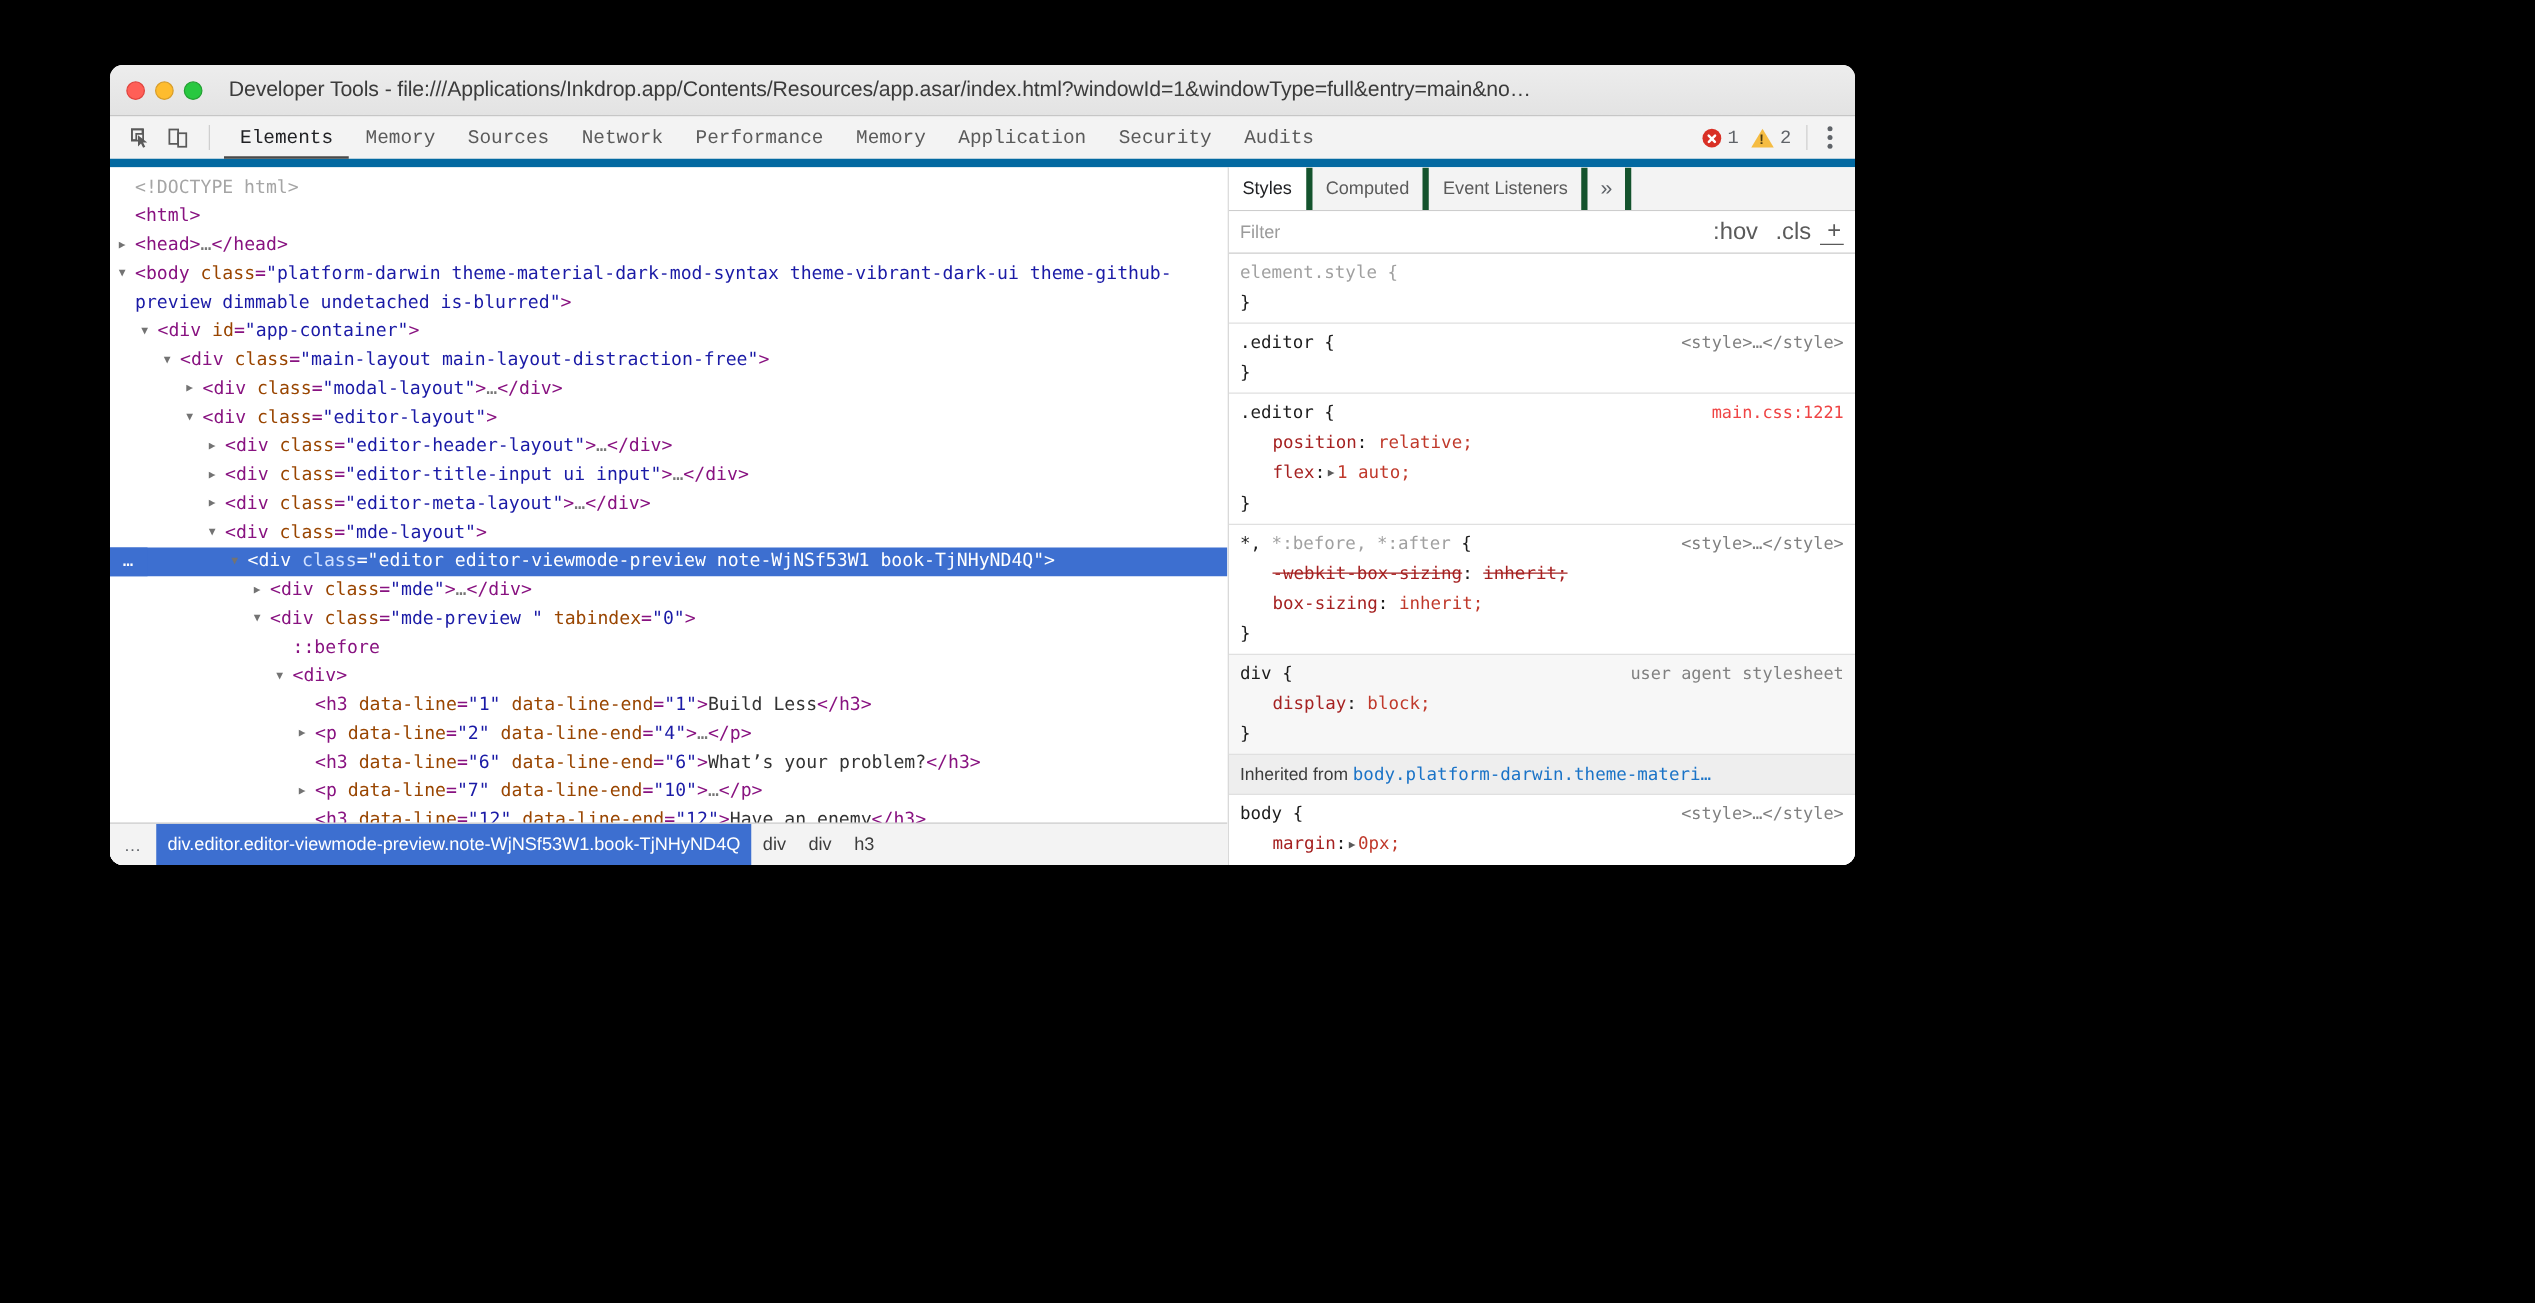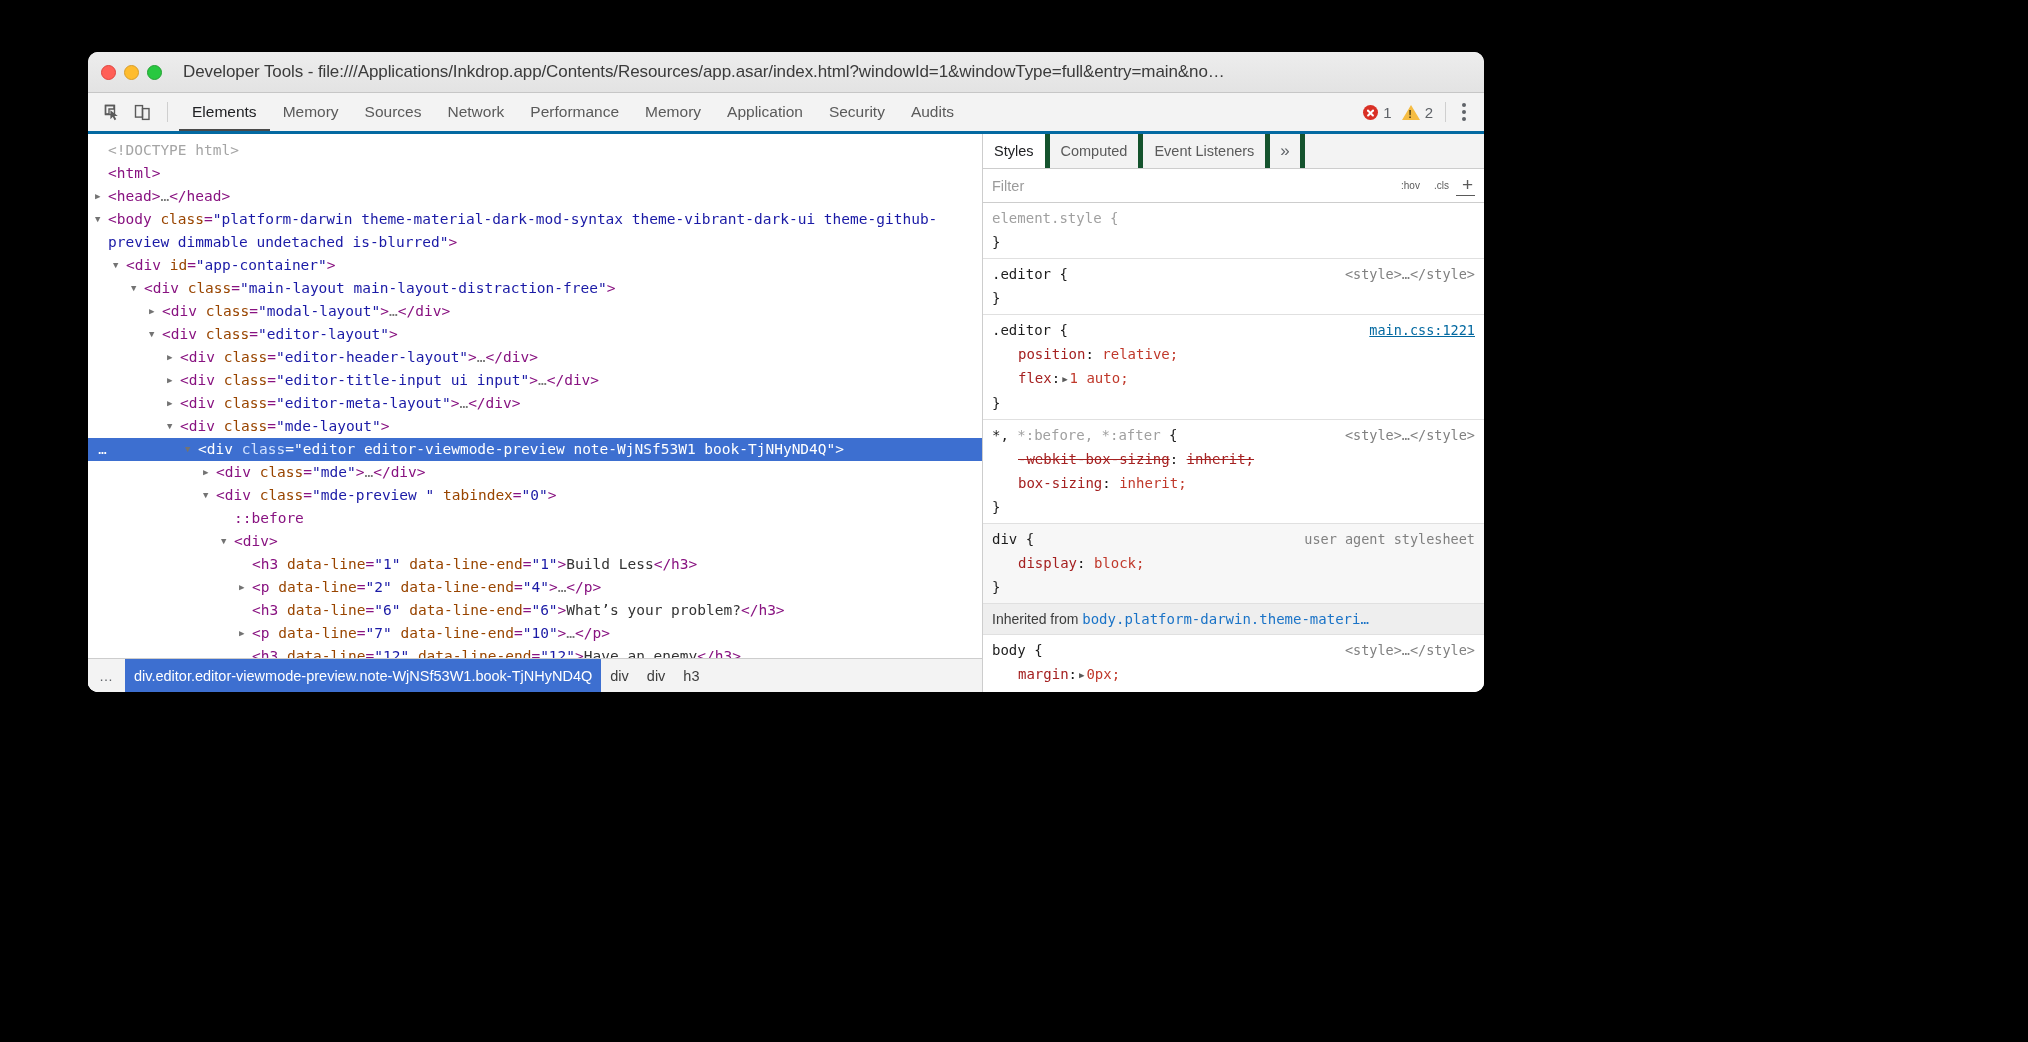--- a/index.html
+++ b/index.html
@@ -59,25 +59,26 @@
     white-space: nowrap;
     overflow: hidden;
     text-overflow: ellipsis;
     letter-spacing: -0.1px;
   }
 
   
   #tabbar {
     height: 41px;
     background: #f3f3f3;
-    border-bottom: 3px solid #0369a1;
+    border-bottom: 7px solid #0369a1;
     display: flex;
     align-items: center;
     padding: 0 12px 0 10px;
     box-sizing: border-box;
+    font-family: Liberation Mono, monospace;
   }
   .tb-icon {
     width: 28px; height: 28px;
     display: flex; align-items: center; justify-content: center;
     margin-right: 2px;
     border-radius: 3px;
   }
   .tb-sep {
     width: 1px; height: 20px;
     background: #cfcfcf;
@@ -267,21 +268,21 @@
   #styles-filter {
     height: 33px;
     border-bottom: 1px solid #cdcdcd;
     display: flex;
     align-items: center;
     padding: 0 9px;
     font-size: 14.5px;
     background: #fff;
   }
   .filter-ph { color: #9b9b9b; flex: 1; }
-  .f-btn { color: #5a5a5a; padding: 0 7px; font-size: 10px; }
+  .f-btn { color: #5a5a5a; padding: 0 7px; font-size: 19px; }
   .plus {
     color: #5a5a5a; font-size: 19px; padding: 0 2px 0 6px;
     line-height: 1;
   }
   .plus-under { border-bottom: 1.5px solid #5a5a5a; padding-bottom: 1px; }
 
   #styles-body {
     flex: 1;
     overflow: hidden;
     font-family: "DejaVu Sans Mono", monospace;
@@ -296,21 +297,21 @@
   .rule.greyed .sel { color: #a0a0a0; }
   .sel { color: #1c1c1c; white-space: pre; }
   .sel .dim { color: #a0a0a0; }
   .origin {
     position: absolute;
     right: 9px;
     top: 3px;
     color: #808080;
     font-size: 13.5px;
   }
-  .origin a { color: #0369a1; text-decoration: underline; }
+  .origin a { color: #ef4444; }
   .prop { white-space: pre; padding-left: 26px; }
   .pname { color: #a52121; }
   .pval  { color: #c0392b; }
   .prop.struck .pname, .prop.struck .pval { text-decoration: line-through; color: #a52121;}
   .brace { color: #1c1c1c; }
   .tri {
     display: inline-block;
     color: #5a5a5a;
     font-size: 9px;
     vertical-align: 1px;

